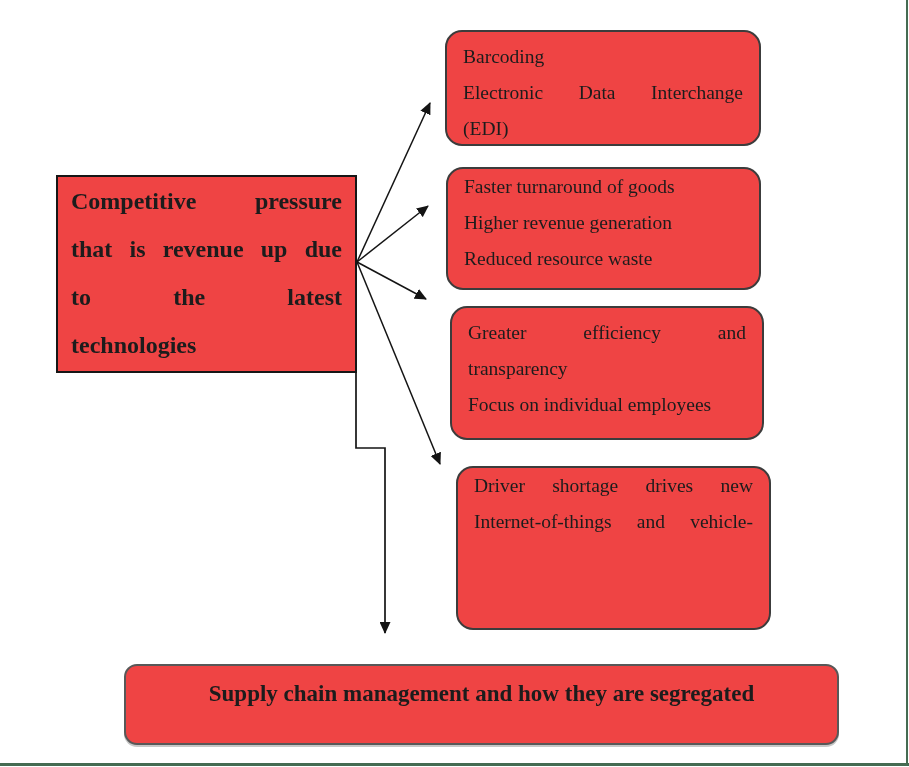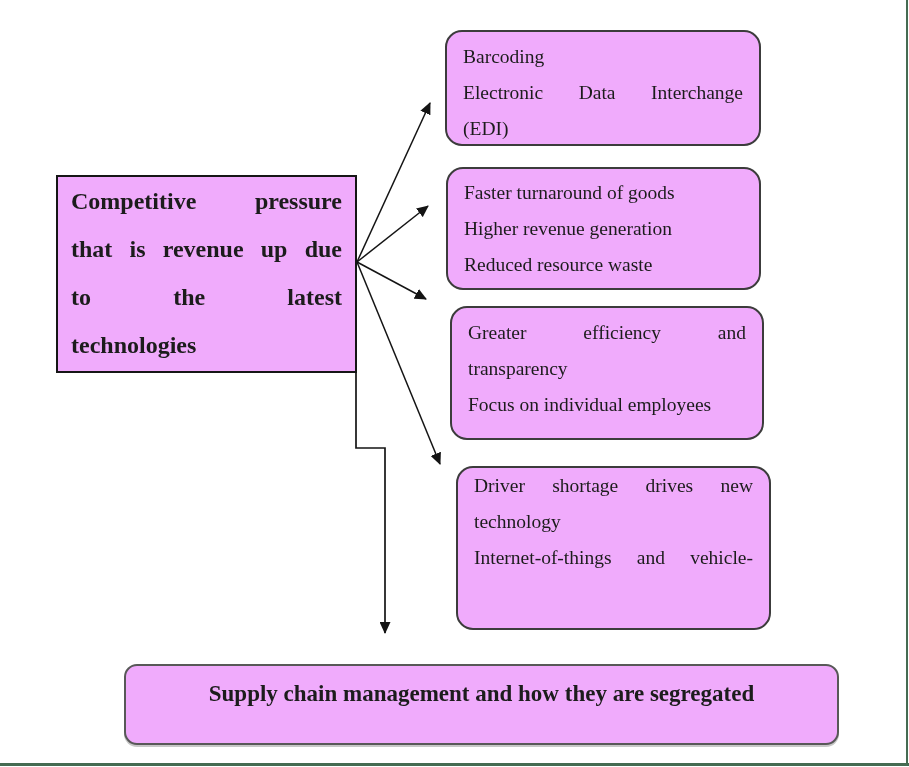--- a/index.html
+++ b/index.html
@@ -5,42 +5,42 @@
   html, body { margin: 0; padding: 0; background: #ffffff; }
   .page {
     position: relative;
     width: 909px;
     height: 767px;
     background: #ffffff;
     overflow: hidden;
     font-family: "Liberation Serif", "DejaVu Serif", serif;
     color: #1c1c1c;
   }
-  .box { position: absolute; box-sizing: border-box; background: #f0abfc; }
+  .box { position: absolute; box-sizing: border-box; background: #ef4444; }
 
   
   .source-box {
     left: 56px; top: 175px; width: 301px; height: 198px;
     border: 2px solid #161616;
     padding: 0 13px;
     font-weight: bold;
     font-size: 24px;
     line-height: 48px;
   }
 
   
   .branch-box {
     border: 2px solid #3c3c3c;
     border-radius: 17px;
     font-size: 19.5px;
     line-height: 36px;
     padding: 0 16px;
   }
   .branch-1 { left: 445px; top: 30px;  width: 316px; height: 116px; padding-top: 7px; }
-  .branch-2 { left: 446px; top: 167px; width: 315px; height: 123px; padding-top: 6px; }
+  .branch-2 { left: 446px; top: 167px; width: 315px; height: 123px; }
   .branch-3 { left: 450px; top: 306px; width: 314px; height: 134px; padding-top: 7px; }
   .branch-4 { left: 456px; top: 466px; width: 315px; height: 164px; }
 
   
   .result-box {
     left: 124px; top: 664px; width: 715px; height: 81px;
     border: 2px solid #585858;
     border-radius: 13px;
     box-shadow: 0 2px 0 rgba(130,130,130,0.45);
     font-weight: bold;
@@ -99,21 +99,20 @@
   </div>
 
   <div class="box branch-box branch-3">
     <div class="ln jl">Greater efficiency and</div>
     <div class="ln">transparency</div>
     <div class="ln">Focus on individual employees</div>
   </div>
 
   <div class="box branch-box branch-4">
     <div class="ln jl">Driver shortage drives new</div>
-    <div class="ln">technology</div>
     <div class="ln jl">Internet-of-things and vehicle-</div>
   </div>
 
   <div class="box result-box">
     <div>Supply chain management and how they are segregated</div>
   </div>
 
   <div class="page-right-border" style="background: rgb(69, 107, 82);"></div>
   <div class="page-bottom-border" style="background: rgb(69, 107, 82);"></div>
 

